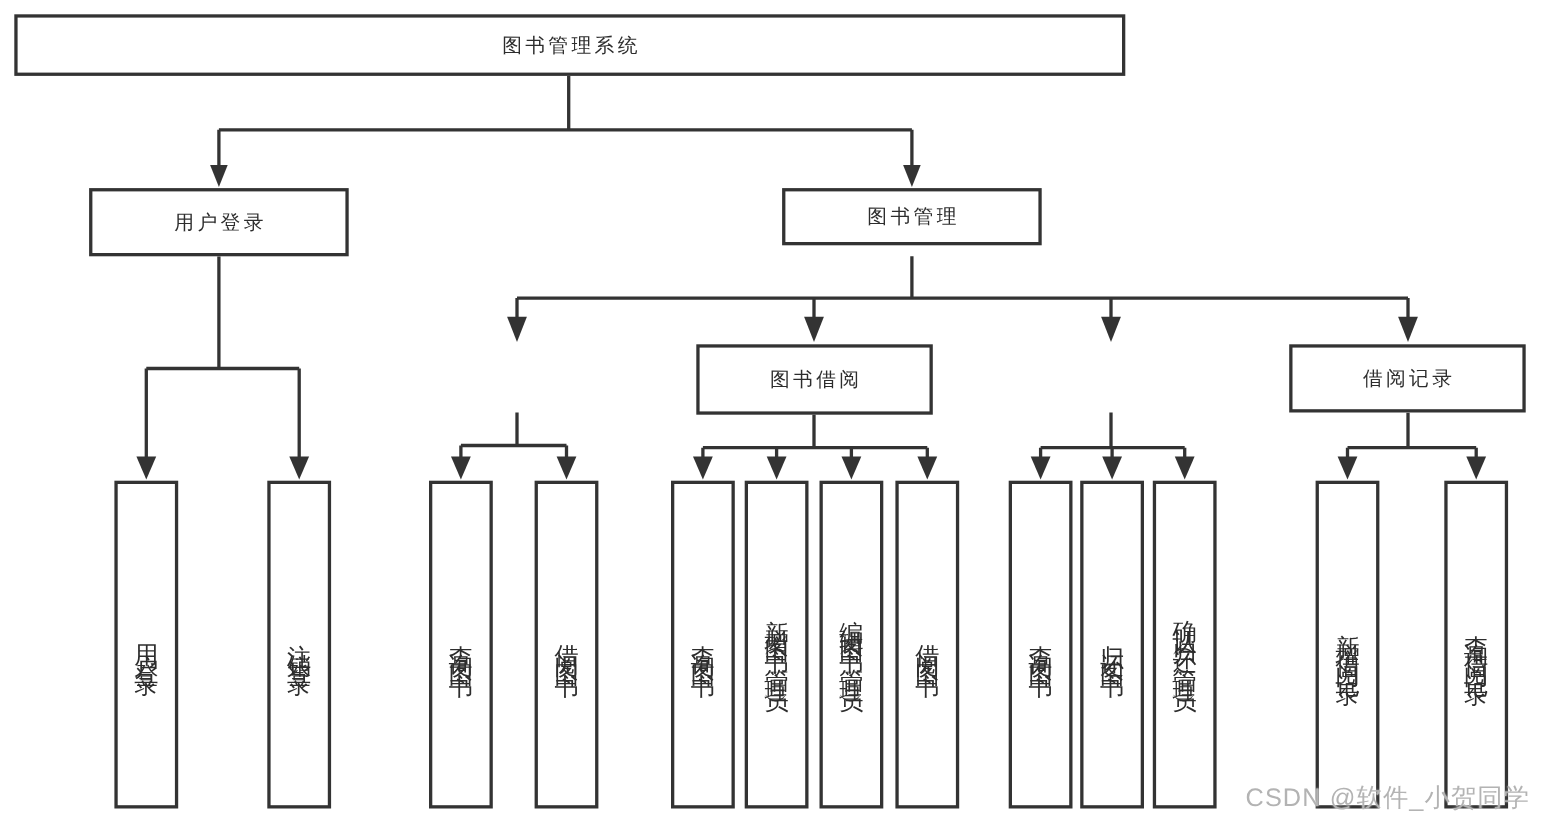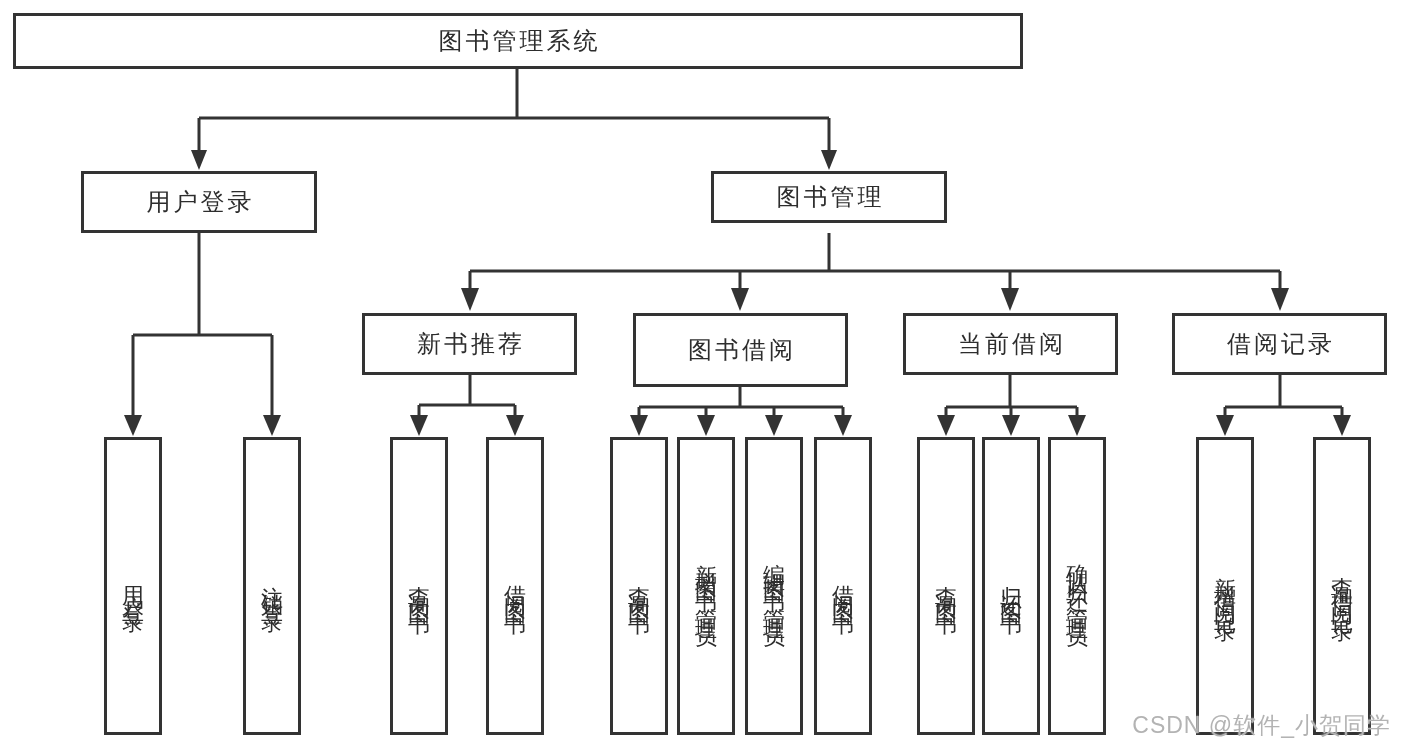--- a/index.html
+++ b/index.html
@@ -26,21 +26,21 @@
     box-sizing: border-box;
     border: 3px solid #333333;
     background: #ffffff;
     display: flex;
     align-items: center;
     justify-content: center;
     color: #2d2d2d;
     z-index: 2;
   }
   .hlabel {
-    font-size: 24px;
+    font-size: 18px;
     letter-spacing: 3px;
     text-indent: 3px;
     white-space: nowrap;
     line-height: 1;
   }
   .vbox {
     top: 437px;
     width: 58px;
     height: 298px;
   }
@@ -120,28 +120,22 @@
     <span class="hlabel">图书管理系统</span>
   </div>
 
   <div class="box" style="left:81px; top:171px; width:236px; height:62px;">
     <span class="hlabel">用户登录</span>
   </div>
   <div class="box" style="left:711px; top:171px; width:236px; height:52px;">
     <span class="hlabel">图书管理</span>
   </div>
 
-  <div class="box" style="left:362px; top:313px; width:215px; height:62px;">
-    <span class="hlabel">新书推荐</span>
-  </div>
-  <div class="box" style="left:633px; top:313px; width:215px; height:74px;">
+  <div class="box" style="left:633px; top:313px; width:215px; height:64px;">
     <span class="hlabel">图书借阅</span>
-  </div>
-  <div class="box" style="left:903px; top:313px; width:215px; height:62px;">
-    <span class="hlabel">当前借阅</span>
   </div>
   <div class="box" style="left:1172px; top:313px; width:215px; height:62px;">
     <span class="hlabel">借阅记录</span>
   </div>
 
   <div class="box vbox" style="left:104px;">
     <span class="vlabel">用户登录</span>
   </div>
   <div class="box vbox" style="left:243px;">
     <span class="vlabel">注销登录</span>

